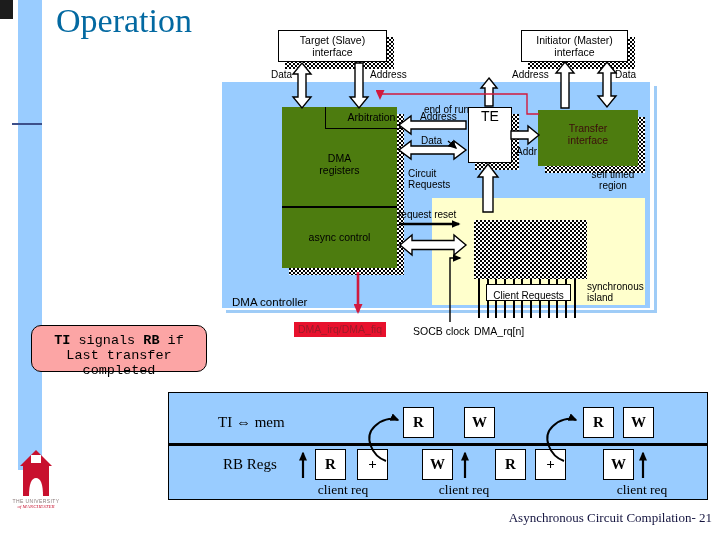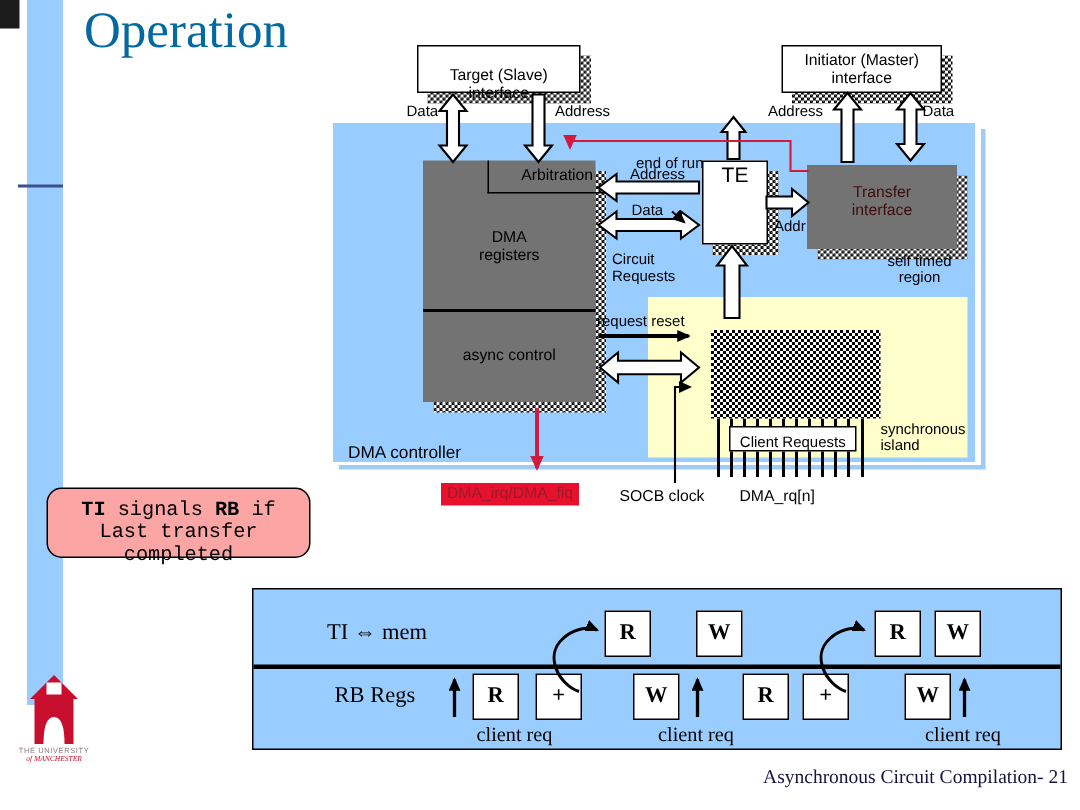--- a/index.html
+++ b/index.html
@@ -4,21 +4,21 @@
 <style>
   html,body{margin:0;padding:0;}
   #slide{position:relative;width:720px;height:540px;background:#ffffff;overflow:hidden;
          font-family:"Liberation Sans",sans-serif;}
   .abs{position:absolute;}
   .checker{background-image:
       linear-gradient(45deg,#000 25%,transparent 25%,transparent 75%,#000 75%),
       linear-gradient(45deg,#000 25%,#fff 25%,#fff 75%,#000 75%);
     background-size:4px 4px;background-position:0 0,2px 2px;}
   .wbox{background:#fff;border:1.3px solid #000;box-sizing:border-box;}
-  .redbg{background:#737373;}
+  .redbg{background:#4d7c0f;}
   .lbl{font-size:10px;line-height:11px;color:#000;white-space:nowrap;}
   .lbl2{font-size:10.5px;line-height:12px;color:#000;}
   .tc{text-align:center;}
   .serif{font-family:"Liberation Serif",serif;}
   .rw{width:31px;height:31px;background:#fff;border:1.4px solid #000;box-sizing:border-box;
       font-family:"Liberation Serif",serif;font-weight:bold;font-size:15px;
       display:flex;align-items:center;justify-content:center;}
   svg{display:block;}
 </style>
 </head>
@@ -35,21 +35,21 @@
   <div class="abs" style="left:222px;top:82px;width:428px;height:226px;background:#99ccff;"></div>
   <div class="abs" style="left:654px;top:86px;width:3px;height:226px;background:#9fccf7;"></div>
   <div class="abs" style="left:226px;top:310px;width:431px;height:3px;background:#9fccf7;"></div>
 
   <div class="abs" style="left:432px;top:198px;width:213px;height:107px;background:#ffffcc;"></div>
 
   <div class="abs" style="left:478px;top:279px;width:98px;height:39px;
               background:repeating-linear-gradient(90deg,#000 0,#000 2px,transparent 2px,transparent 8.7px);"></div>
 
   <div class="abs checker" style="left:285px;top:37px;width:109px;height:32px;"></div>
-  <div class="abs wbox tc lbl2" style="left:278px;top:30px;width:109px;height:32px;padding-top:13px;">
+  <div class="abs wbox tc lbl2" style="left:278px;top:30px;width:109px;height:32px;padding-top:3px;">
     <div>Target (Slave)</div>
     <div>interface</div>
   </div>
   <div class="abs checker" style="left:528px;top:37px;width:107px;height:32px;"></div>
   <div class="abs wbox tc lbl2" style="left:521px;top:30px;width:107px;height:32px;padding-top:3px;">
     <div>Initiator (Master)</div>
     <div>interface</div>
   </div>
 
   <div class="abs lbl" style="left:271px;top:69px;">Data</div>
@@ -99,21 +99,21 @@
     <div>region</div>
   </div>
   <div class="abs lbl" style="left:398px;top:209px;">request reset</div>
   <div class="abs lbl" style="left:587px;top:281px;">
     <div>synchronous</div>
     <div>island</div>
   </div>
   <div class="abs" style="left:232px;top:296px;font-size:11.5px;font-weight:normal;color:#000;">DMA controller</div>
   <div class="abs" style="left:294px;top:322px;background:#e8112d;color:#9b1b2a;font-size:10.5px;padding:1px 4px 2px 4px;">DMA_irq/DMA_fiq</div>
   <div class="abs lbl2" style="left:413px;top:325px;">SOCB clock</div>
-  <div class="abs lbl2" style="left:493px;top:325px;">DMA_rq[n]</div>
+  <div class="abs lbl2" style="left:474px;top:325px;">DMA_rq[n]</div>
 
   <div class="abs serif tc" style="left:31px;top:325px;width:176px;height:47px;background:#fca5a5;border:1.6px solid #000;border-radius:10px;
               font-size:13.5px;color:#000;padding-top:7px;box-sizing:border-box;font-family:Liberation Mono, monospace;">
     <div><b>TI</b><span> signals </span><b>RB</b><span> if</span></div>
     <div>Last transfer completed</div>
   </div>
 
   <div class="abs" style="left:168px;top:392px;width:540px;height:108px;background:#99ccff;border:1.6px solid #000;box-sizing:border-box;"></div>
   <div class="abs" style="left:169px;top:443px;width:538px;height:2.6px;background:#000;"></div>
   <div class="abs serif" style="left:218px;top:414px;font-size:15px;color:#000;">TI ⇔ mem</div>

